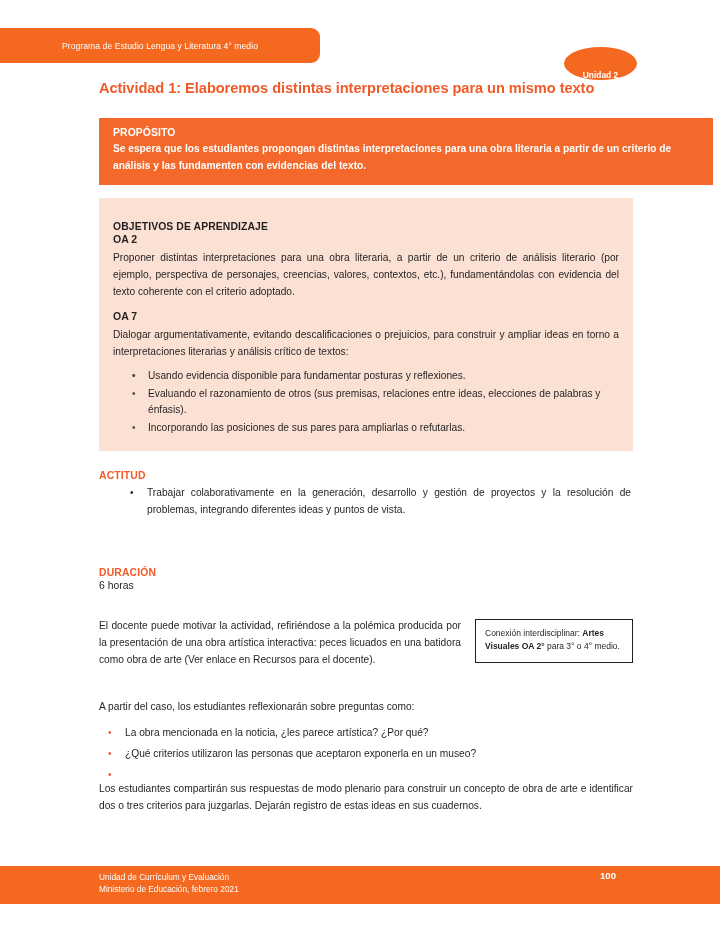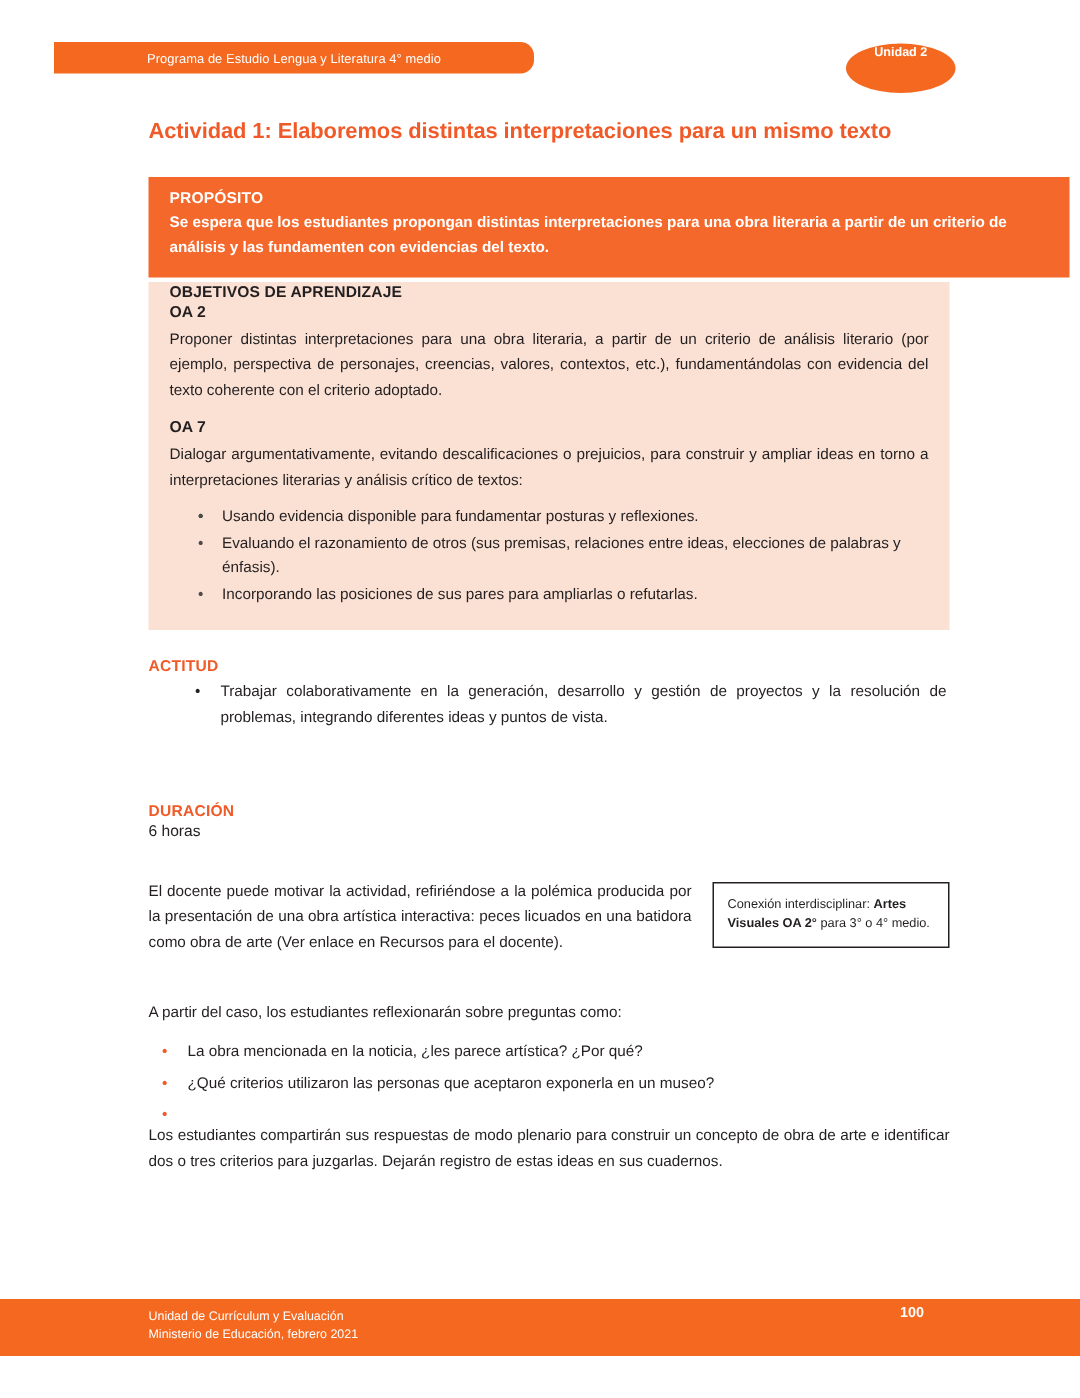--- a/index.html
+++ b/index.html
@@ -23,46 +23,45 @@
     height: 932px;
     background: #ffffff;
   }
 
   
   .header-band {
     position: absolute;
     left: 0;
     top: 28px;
     width: 320px;
-    height: 21px;
+    height: 35px;
     background: #F4681F;
     border-top-right-radius: 9px;
     border-bottom-right-radius: 9px;
     display: flex;
     align-items: center;
     justify-content: center;
-    margin-left: 36px;
   }
   .header-band-text {
     color: #ffffff;
     font-size: 8.6px;
     letter-spacing: 0.05px;
     white-space: nowrap;
   }
 
   .unit-badge {
     position: absolute;
     left: 564px;
-    top: 29px;
+    top: 47px;
     width: 73px;
     height: 33px;
     border-radius: 50%;
     background: #F4681F;
     display: flex;
-    align-items: flex-start;
+    align-items: flex-end;
     justify-content: center;
   }
   .unit-badge-text {
     color: #ffffff;
     font-size: 8.4px;
     font-weight: bold;
     white-space: nowrap;
   }
 
   
@@ -102,24 +101,24 @@
   .proposito-text {
     color: #ffffff;
     font-size: 10.2px;
     line-height: 1.62;
     font-weight: bold;
   }
 
   
   .oa-box {
     background: #FBE1D4;
-    padding: 2px 14px 13px 14px;
+    padding: 23px 14px 13px 14px;
     box-sizing: border-box;
     width: 534px;
-    margin-top: 3px;
+    margin-top: 13px;
   }
   .oa-heading {
     font-weight: bold;
     font-size: 10.4px;
     color: #231f20;
     letter-spacing: 0.1px;
   }
   .oa-code {
     font-weight: bold;
     font-size: 10.5px;

